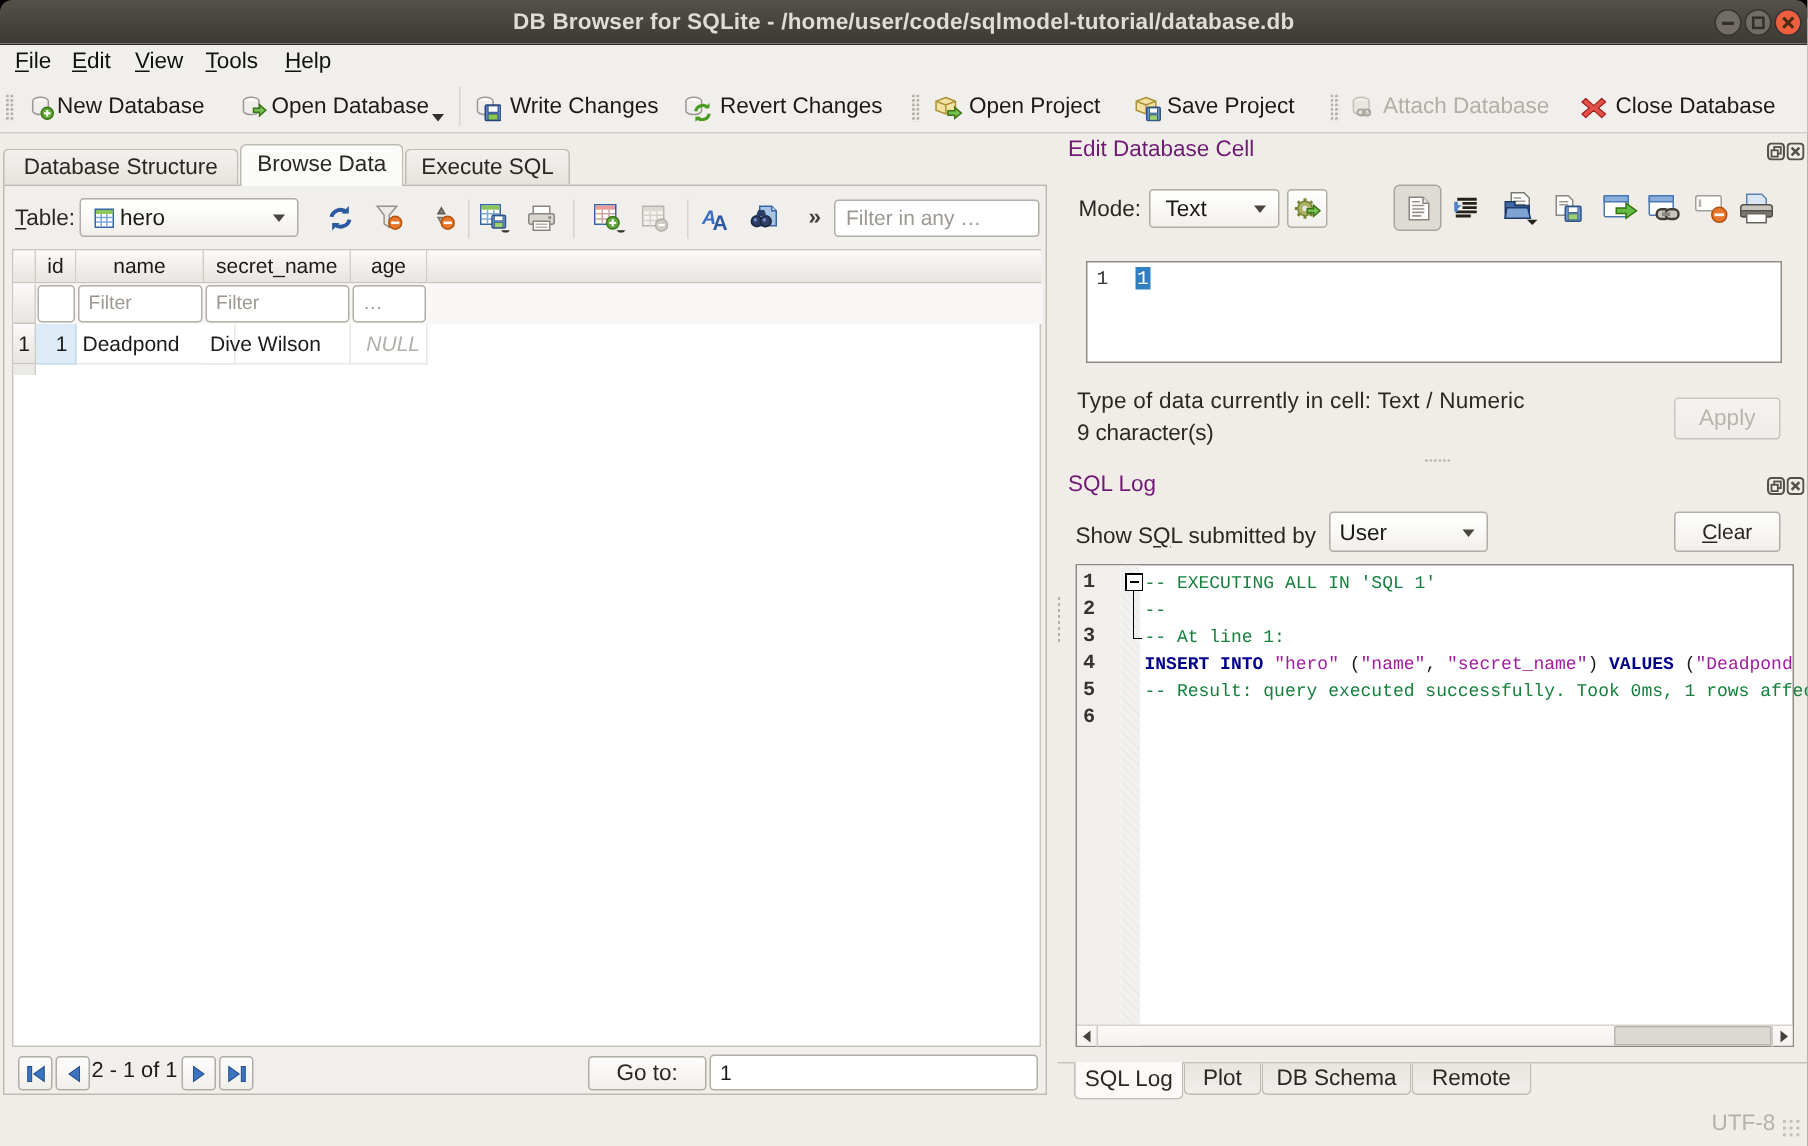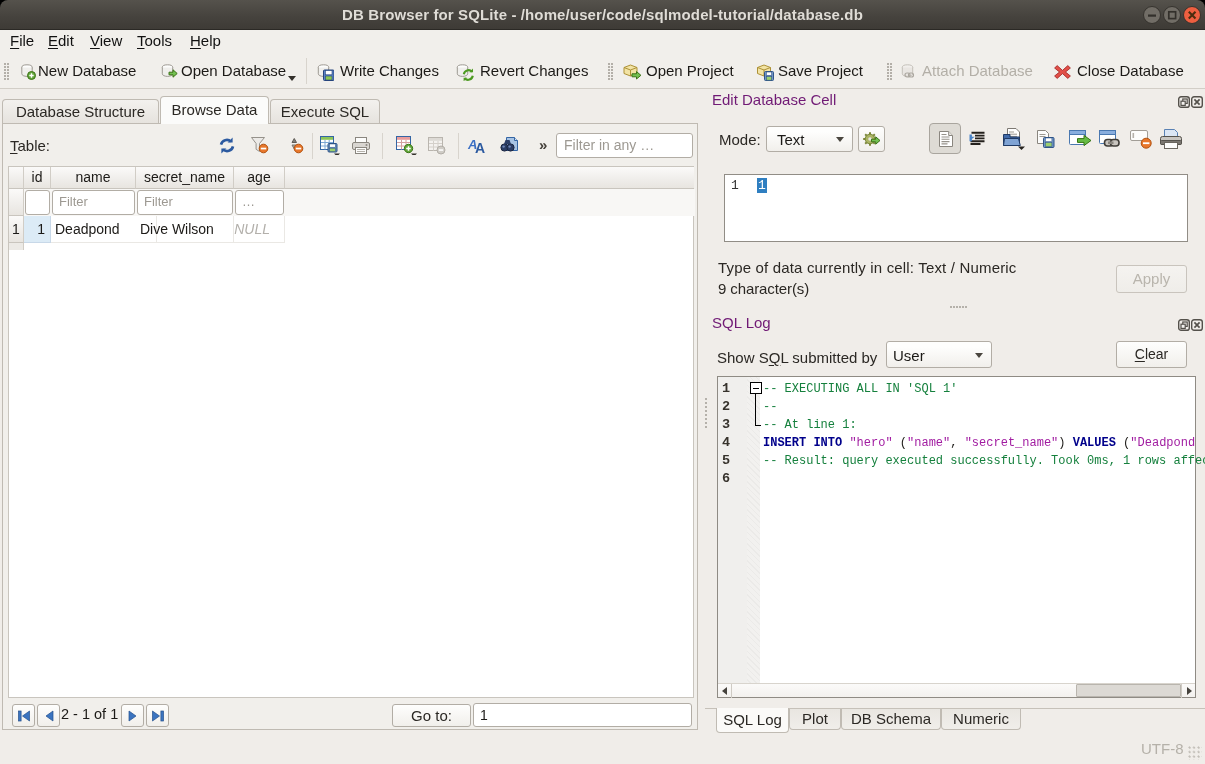--- a/index.html
+++ b/index.html
@@ -147,20 +147,29 @@
   <div class="tbt" style="left:1077px">Close Database</div>
 </div>
 
 <div class="tab" style="left:2px;top:99px;width:157px;height:24px">Database Structure</div>
 <div class="tab active" style="left:160px;top:96px;width:109px;height:28px;z-index:3">Browse Data</div>
 <div class="tab" style="left:270px;top:99px;width:110px;height:24px">Execute SQL</div>
 
 <div id="leftpane">
 
   <span class="lbl" style="left:7px;top:13px"><u style="text-underline-offset:2px">T</u>able:</span>
+  <div class="combo" style="left:50px;top:8px;width:146px;height:26px">
+    <span class="abs" style="left:8px;top:5px" id="ic-tbl-hero"><svg width="15" height="15" viewBox="0 0 15 15">
+          <rect x="1.5" y="1.5" width="12" height="12" fill="#fff" stroke="#3465a4"></rect>
+          <rect x="2" y="2" width="11" height="2.6" fill="#8cc558"></rect>
+          <path d="M2 7h11M2 10h11M5.5 4.6v8.9M9.2 4.6v8.9" stroke="#7da7d4" stroke-width="1"></path>
+        </svg></span>
+    <span class="abs" style="left:26px;top:4px">hero</span>
+    <span class="arr"></span>
+  </div>
   <div class="tbi2 abs" style="left:215px;top:12px" id="ic-refresh"><svg width="18" height="19" viewBox="0 0 18 19">
         <path d="M3 8.6a6 6 0 0 1 10-3" fill="none" stroke="#2c5aa0" stroke-width="2.6"></path>
         <path d="M14.6 1.4v5h-5z" fill="#2c5aa0"></path>
         <path d="M15 10.4a6 6 0 0 1-10 3" fill="none" stroke="#2c5aa0" stroke-width="2.6"></path>
         <path d="M3.4 17.6v-5h5z" fill="#2c5aa0"></path>
       </svg></div>
   <div class="tbi2 abs" style="left:247px;top:12px" id="ic-funnel"><svg width="19" height="18" viewBox="0 0 19 18">
         <path d="M1.5 1.5h13l-5 6v8l-3.4-2.2V7.5z" fill="#eceae7" stroke="#96928b"></path>
         <circle cx="13.5" cy="12.5" r="4.3" fill="#e8772b" stroke="#b1510e"></circle>
         <rect x="10.8" y="11.7" width="5.4" height="1.7" fill="#fff"></rect>
@@ -242,21 +251,21 @@
         <span class="ph abs" style="left:6px;top:3px;font-size:13px">Filter</span>
       </div>
     <div class="input" style="left:226px;top:23px;width:49px;height:25px">
         <span class="ph abs" style="left:6px;top:3px;font-size:13px">…</span>
       </div>
 
     <div class="hdr" style="left:0;top:49px;width:15px;height:27px;line-height:26px">1</div>
     <div class="abs" style="left:15px;top:49px;width:27px;height:27px;background:#dcebf6;border-right:1px solid #c8d8e8;border-bottom:1px solid #c8d8e8;font-size:14px;text-align:right;line-height:26px;padding-right:5px">1</div>
     <div class="abs" style="left:42px;top:49px;width:106px;height:27px;border-right:1px solid #eae8e4;border-bottom:1px solid #eae8e4;font-size:14px;line-height:26px;padding-left:4px">Deadpond</div>
     <div class="abs" style="left:127px;top:49px;width:98px;height:27px;border-right:1px solid #eae8e4;border-bottom:1px solid #eae8e4;font-size:14px;line-height:26px;padding-left:4px">Dive Wilson</div>
-    <div class="abs" style="left:225px;top:49px;width:51px;height:27px;border-right:1px solid #eae8e4;border-bottom:1px solid #eae8e4;font-size:14px;line-height:26px;text-align:right;padding-right:14px;color:#b3b0ab;font-style:italic">NULL</div>
+    <div class="abs" style="left:225px;top:49px;width:51px;height:27px;border-right:1px solid #eae8e4;border-bottom:1px solid #eae8e4;font-size:14px;line-height:26px;text-align:right;padding-right:4px;color:#b3b0ab;font-style:italic">NULL</div>
     <div class="abs" style="left:0;top:76px;width:15px;height:7px;background:#eceae6;border-right:1px solid #d1cdc6"></div>
   </div>
 
   <div class="navbtn" style="left:9px" id="nb-first">
       <svg width="13" height="12" viewBox="0 0 13 12">
         <rect x="1" y="1" width="2.6" height="10" fill="#3b74c0" stroke="#24508c" stroke-width=".7"></rect>
         <path d="M12 1v10L5 6z" fill="#3b74c0" stroke="#24508c" stroke-width=".7"></path>
       </svg>
     </div>
   <div class="navbtn" style="left:34px" id="nb-prev">
@@ -415,16 +424,16 @@
       <div class="abs" style="left:5px;top:3px;width:0;height:0;border-top:4px solid transparent;border-bottom:4px solid transparent;border-left:5px solid #45423c"></div>
     </div>
     <div class="abs" style="left:358px;top:0px;width:105px;height:13px;background:#dcd9d4;border:1px solid #b9b5ae;border-radius:1px"></div>
   </div>
 </div>
 
 <div class="abs" style="left:705px;top:708px;width:500px;height:1px;background:#c6c1b9"></div>
 <div class="stab active" style="left:716px;top:708px;width:73px;height:25px;line-height:24px">SQL Log</div>
 <div class="stab" style="left:789px;top:709px;width:52px;height:21px;line-height:20px">Plot</div>
 <div class="stab" style="left:841px;top:709px;width:100px;height:21px;line-height:20px">DB Schema</div>
-<div class="stab" style="left:941px;top:709px;width:80px;height:21px;line-height:20px">Numeric</div>
+<div class="stab" style="left:941px;top:709px;width:80px;height:21px;line-height:20px">Remote</div>
 
 <span class="abs" style="left:1141px;top:740px;font-size:15px;color:#b5b1a9">UTF-8</span>
 <div class="abs" style="left:1188px;top:746px;width:14px;height:14px;background-image:radial-gradient(circle at 1.5px 1.5px,#c2beb7 1px,transparent 1.2px);background-size:4.5px 4.5px"></div>
 
 </body></html>

